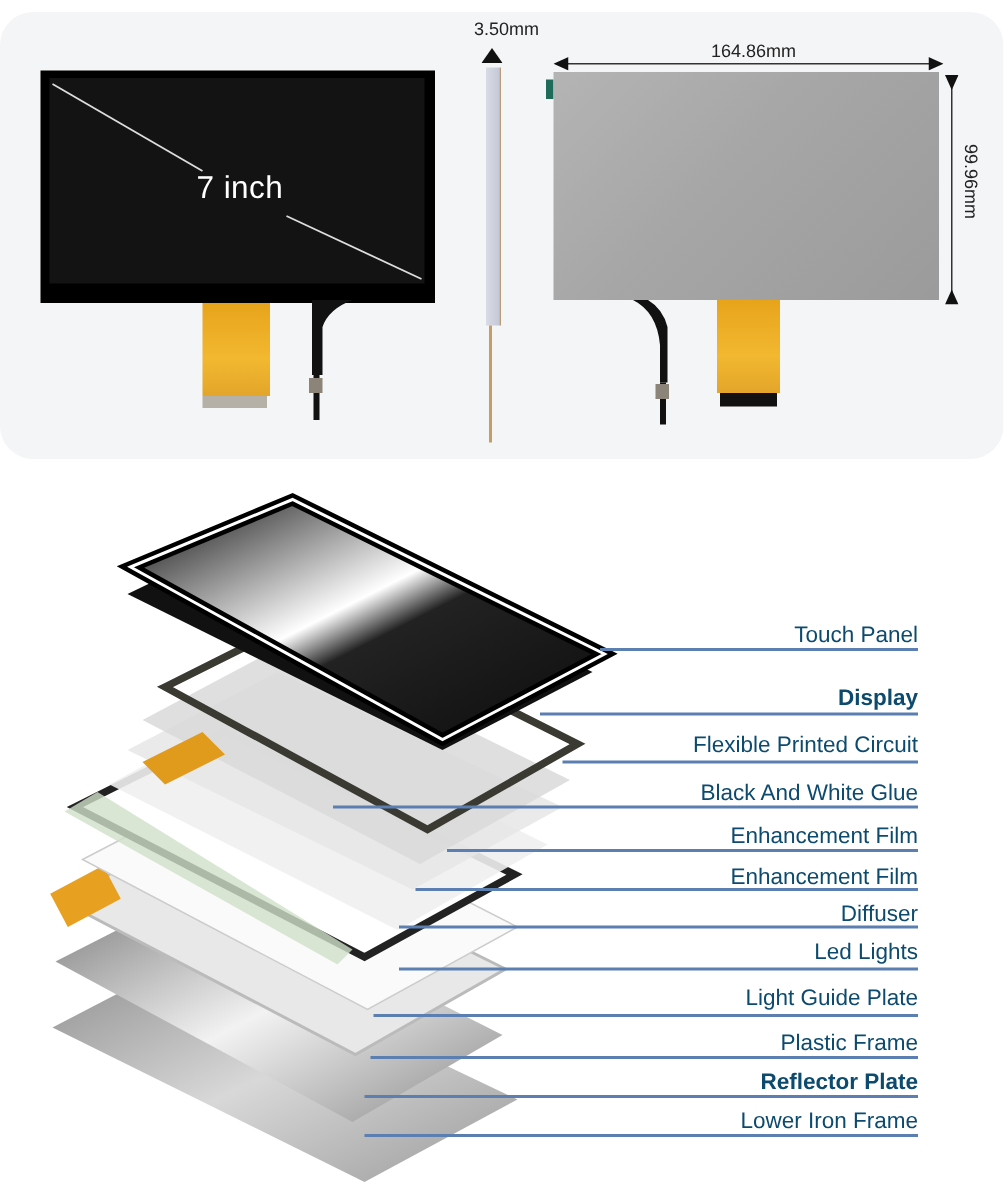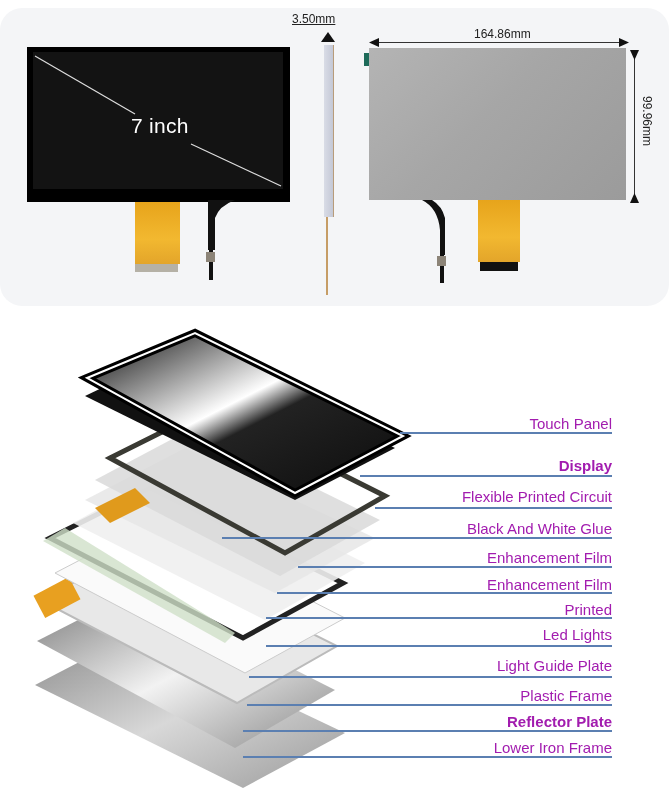--- a/index.html
+++ b/index.html
@@ -9,21 +9,21 @@
   .front-screen{left:27px;top:47px;width:263px;height:155px;background:#000;}
   .front-inner{position:absolute;left:6px;top:5px;width:250px;height:137px;background:#131313;overflow:hidden;}
   .diag{position:absolute;left:0;top:0;width:250px;height:137px;}
   .inch-label{position:absolute;left:98px;top:62px;color:#fff;font-size:21px;letter-spacing:0.3px;}
   .fpc{background:linear-gradient(#e7a41b,#f2b830 60%,#e3a52a);}
   .fpc-tail{background:#b5b1a6;}
   .side-view{left:324px;top:45px;width:9px;height:172px;background:linear-gradient(90deg,#d9dce6,#c4c8d6);border-right:1px solid #b89c7a;}
   .back-screen{left:369px;top:48px;width:257px;height:152px;background:linear-gradient(135deg,#b4b4b4 0%,#a6a6a6 45%,#9b9b9b 100%);}
   .dim-text{font-size:12px;color:#222;}
   .dim-line{background:#333;}
-  .label-row{position:absolute;right:57px;text-align:left;font-size:15px;color:#a21caf;white-space:nowrap;}
+  .label-row{position:absolute;right:57px;text-align:left;font-size:15px;color:#0c4a6e;white-space:nowrap;}
   .leader{position:absolute;height:2px;background:#5b7fb1;}
   svg{display:block;}
 </style>
 </head>
 <body>
 
 <div class="top-panel"></div>
 
 <div class="abs front-screen">
   <div class="front-inner">
@@ -35,21 +35,21 @@
   </div>
 </div>
 <div class="abs fpc" style="left:135px;top:202px;width:45px;height:62px;"></div>
 <div class="abs fpc-tail" style="left:135px;top:264px;width:43px;height:8px;"></div>
 <svg class="abs" style="left:205px;top:200px;" width="40" height="85" viewBox="0 0 40 85">
   <path d="M3 0 L3 50 L10 50 L10 18 Q14 6 30 0 Z" fill="#111"></path>
   <rect x="4" y="50" width="4" height="30" fill="#111"></rect>
   <rect x="1" y="52" width="9" height="10" fill="#8c8478"></rect>
 </svg>
 
-<span class="abs dim-text" style="left:292px;top:12px;text-decoration:underline;">3.50mm</span>
+<span class="abs dim-text" style="left:316px;top:12px;">3.50mm</span>
 <svg class="abs" style="left:321px;top:32px;" width="14" height="10" viewBox="0 0 14 10">
     <polygon points="7,0 14,10 0,10" fill="#111"></polygon>
   </svg>
 <div class="abs side-view"></div>
 <div class="abs" style="left:326px;top:217px;width:2px;height:78px;background:#c69d66;"></div>
 
 <span class="abs dim-text" style="left:474px;top:27px;">164.86mm</span>
 <div class="abs dim-line" style="left:372px;top:42px;width:254px;height:1px;"></div>
 <svg class="abs" style="left:369px;top:38px;" width="10" height="9" viewBox="0 0 10 9">
     <polygon points="0,4.5 10,0 10,9" fill="#111"></polygon>
@@ -134,18 +134,18 @@
 <div class="leader" style="left:247px;top:704px;width:365px;"></div>
 <div class="leader" style="left:243px;top:730px;width:369px;"></div>
 <div class="leader" style="left:243px;top:756px;width:369px;"></div>
 
 <span class="label-row" style="top:415px;">Touch Panel</span>
 <span class="label-row" style="top:457px;font-weight:bold;">Display</span>
 <span class="label-row" style="top:488px;">Flexible Printed Circuit</span>
 <span class="label-row" style="top:520px;">Black And White Glue</span>
 <span class="label-row" style="top:549px;">Enhancement Film</span>
 <span class="label-row" style="top:576px;">Enhancement Film</span>
-<span class="label-row" style="top:601px;">Printed</span>
+<span class="label-row" style="top:601px;">Diffuser</span>
 <span class="label-row" style="top:626px;">Led Lights</span>
 <span class="label-row" style="top:657px;">Light Guide Plate</span>
 <span class="label-row" style="top:687px;">Plastic Frame</span>
 <span class="label-row" style="top:713px;font-weight:bold;">Reflector Plate</span>
 <span class="label-row" style="top:739px;">Lower Iron Frame</span>
 
 </body></html>

